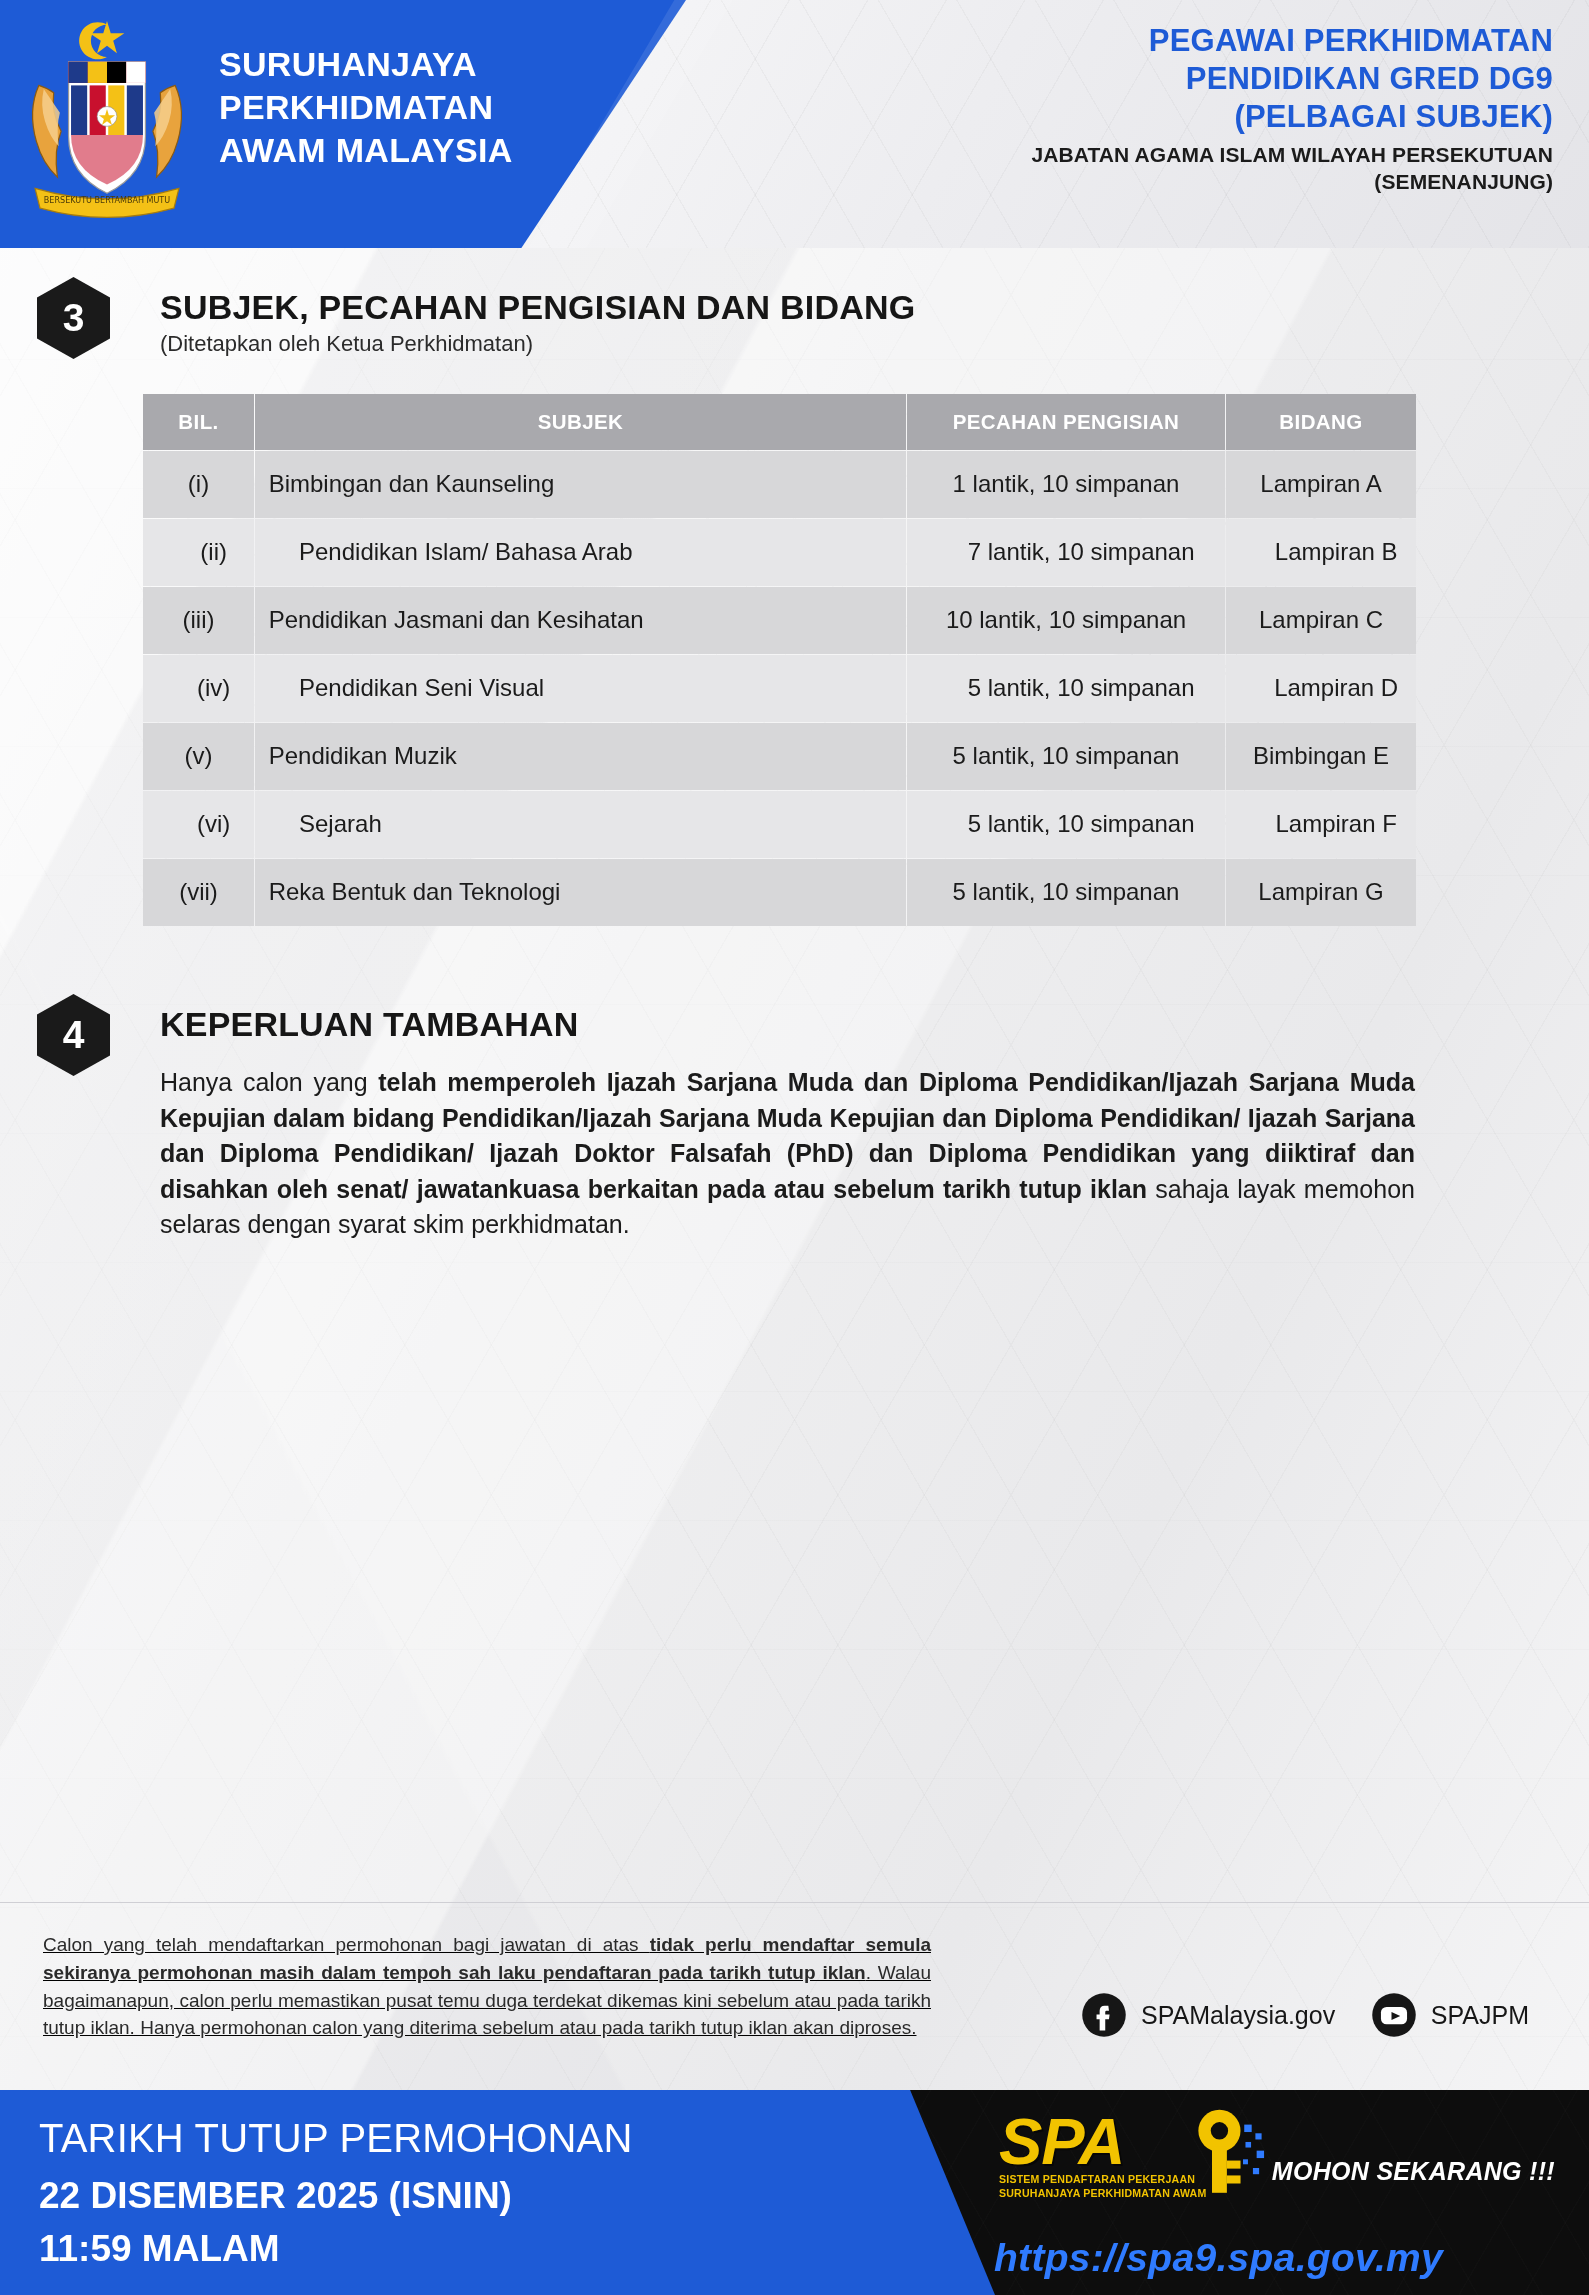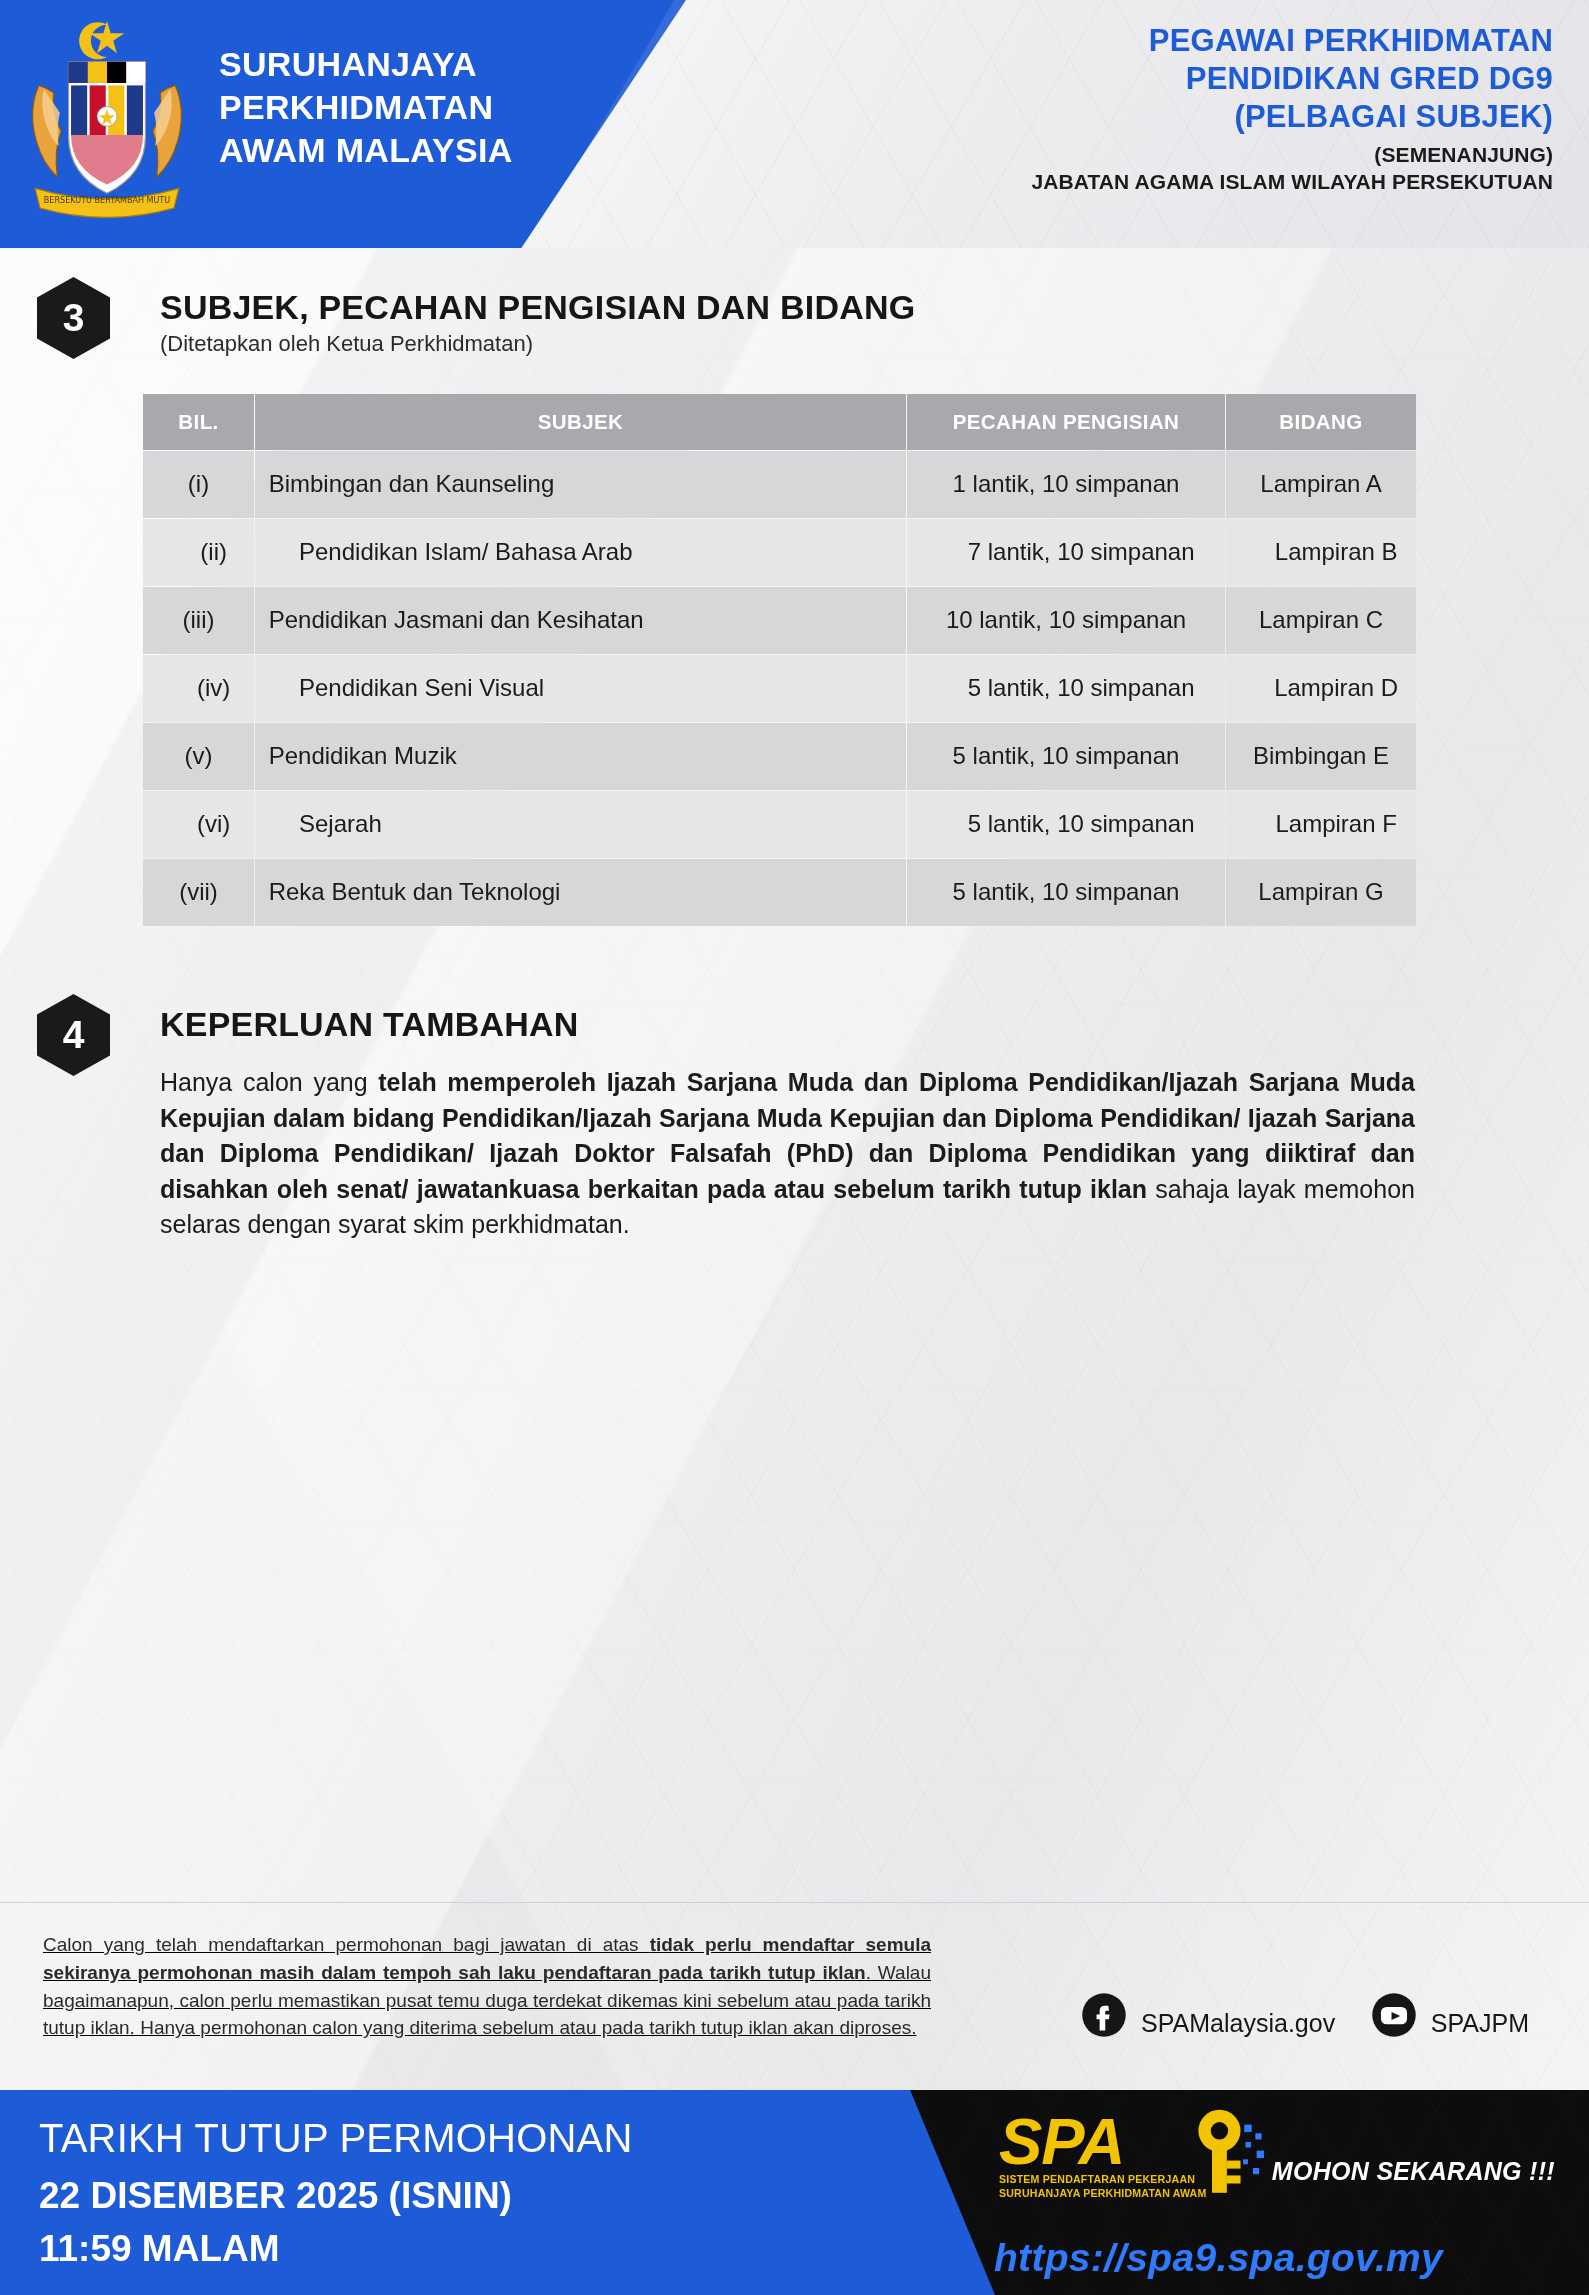--- a/index.html
+++ b/index.html
@@ -226,21 +226,21 @@
   .socials {
     position: absolute;
     right: 60px;
     bottom: 3.7px;
     display: flex;
     align-items: center;
     gap: 36px;
   }
   .social {
     display: flex;
-    align-items: flex-end;
+    align-items: center;
     gap: 13.7px;
   }
   .social-label {
     font-size: 25px;
     color: #161616;
   }
   .fb-icon, .yt-icon {
     width: 46px; height: 46px;
     display: block;
   }
@@ -392,22 +392,22 @@
       <div>AWAM MALAYSIA</div>
     </div>
 
     <div class="post-block">
       <div class="post-title">
         <div>PEGAWAI PERKHIDMATAN</div>
         <div>PENDIDIKAN GRED DG9</div>
         <div>(PELBAGAI SUBJEK)</div>
       </div>
       <div class="post-sub">
+        <div>JABATAN AGAMA ISLAM WILAYAH PERSEKUTUAN</div>
         <div>(SEMENANJUNG)</div>
-        <div>JABATAN AGAMA ISLAM WILAYAH PERSEKUTUAN</div>
       </div>
     </div>
   </div>
 
   <div class="content">
 
     <div class="section">
       <div class="hexnum">3</div>
       <div class="sec-head">
         <div class="sec-title">SUBJEK, PECAHAN PENGISIAN DAN BIDANG</div>

